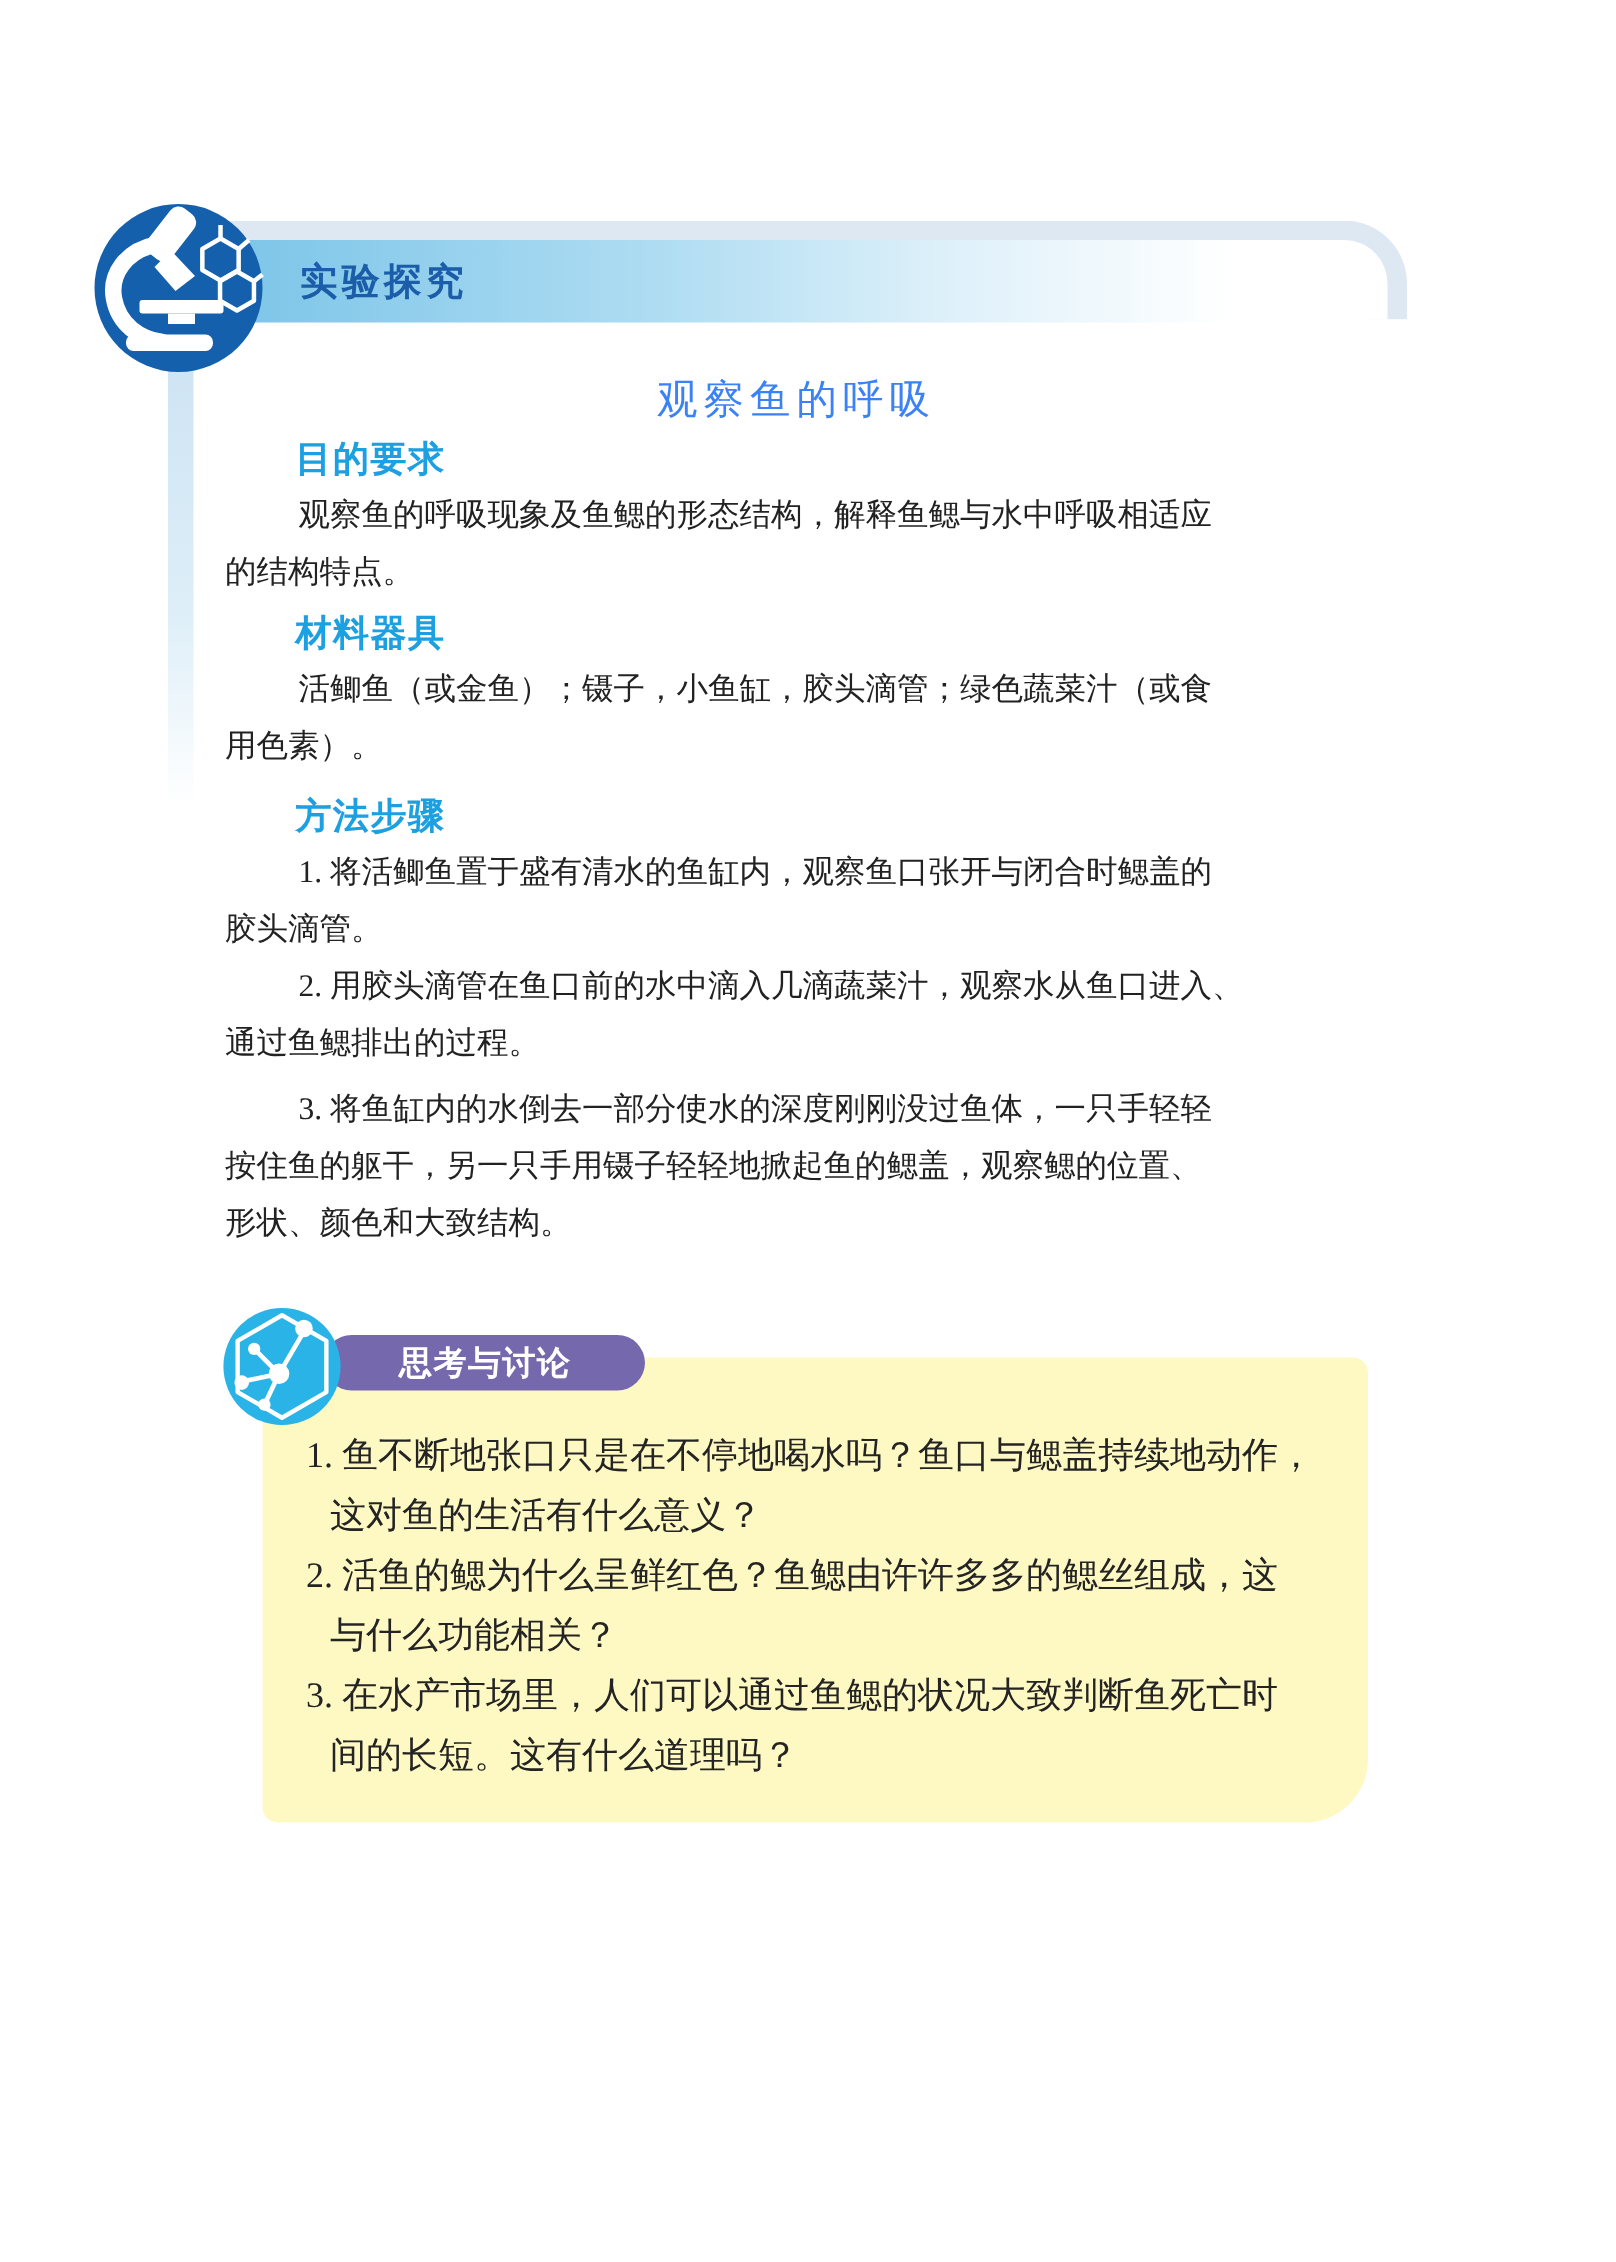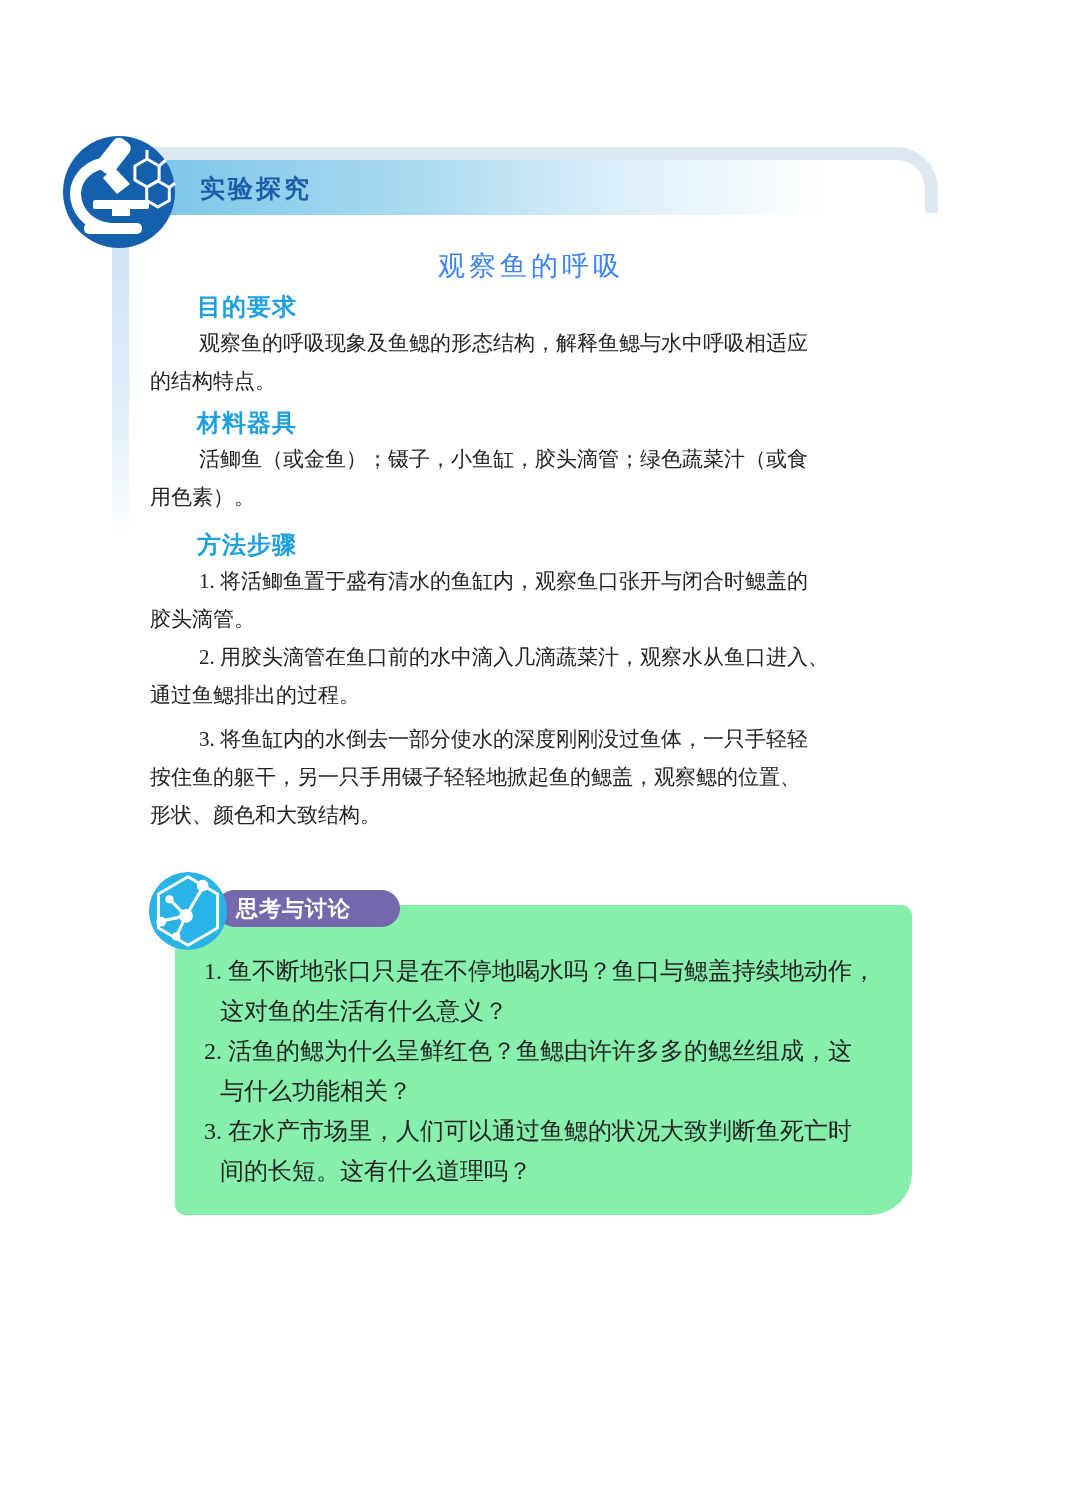--- a/index.html
+++ b/index.html
@@ -42,32 +42,32 @@
     font-size:24px; font-weight:bold; color:#1da0e2; letter-spacing:1px;
   }
   .sec-heading.steps { margin-top:12px; }
   .body-line { height:38px; line-height:38px; font-size:21px; white-space:nowrap; }
   .body-line.indent { padding-left:49px; }
   .body-line.parabreak { margin-top:6px; }
 
   
   .disc-box {
     position:absolute; left:175px; top:905px; width:737px; height:310px;
-    box-sizing:border-box; background:#86efac;
+    box-sizing:border-box; background:#fef9c3;
     border-radius:6px 10px 42px 10px; padding-top:46px;
   }
   .q-line { height:40px; line-height:40px; font-size:24px; white-space:nowrap; color:#242424; }
   .q-line.first { padding-left:29px; }
   .q-line.cont  { padding-left:45px; }
   .disc-pill {
     position:absolute; left:216px; top:890px; width:164px; height:37px;
     background:#7568ad; border-radius:18.5px;
     font-family:"Liberation Sans","DejaVu Sans",sans-serif;
     font-size:22px; font-weight:bold; color:#ffffff;
-    line-height:37px; padding-left:20px; box-sizing:content-box;
+    line-height:37px; padding-left:50px; box-sizing:content-box;
     letter-spacing:1px;
   }
   .disc-icon { position:absolute; left:147px; top:870px; width:82px; height:82px; }
 
   
   .closing { position:absolute; left:110px; top:1264px; width:824px; }
   .c-line { height:48px; line-height:48px; font-size:24.5px; white-space:nowrap; }
   .c-line.indent { padding-left:49px; }
 
   

